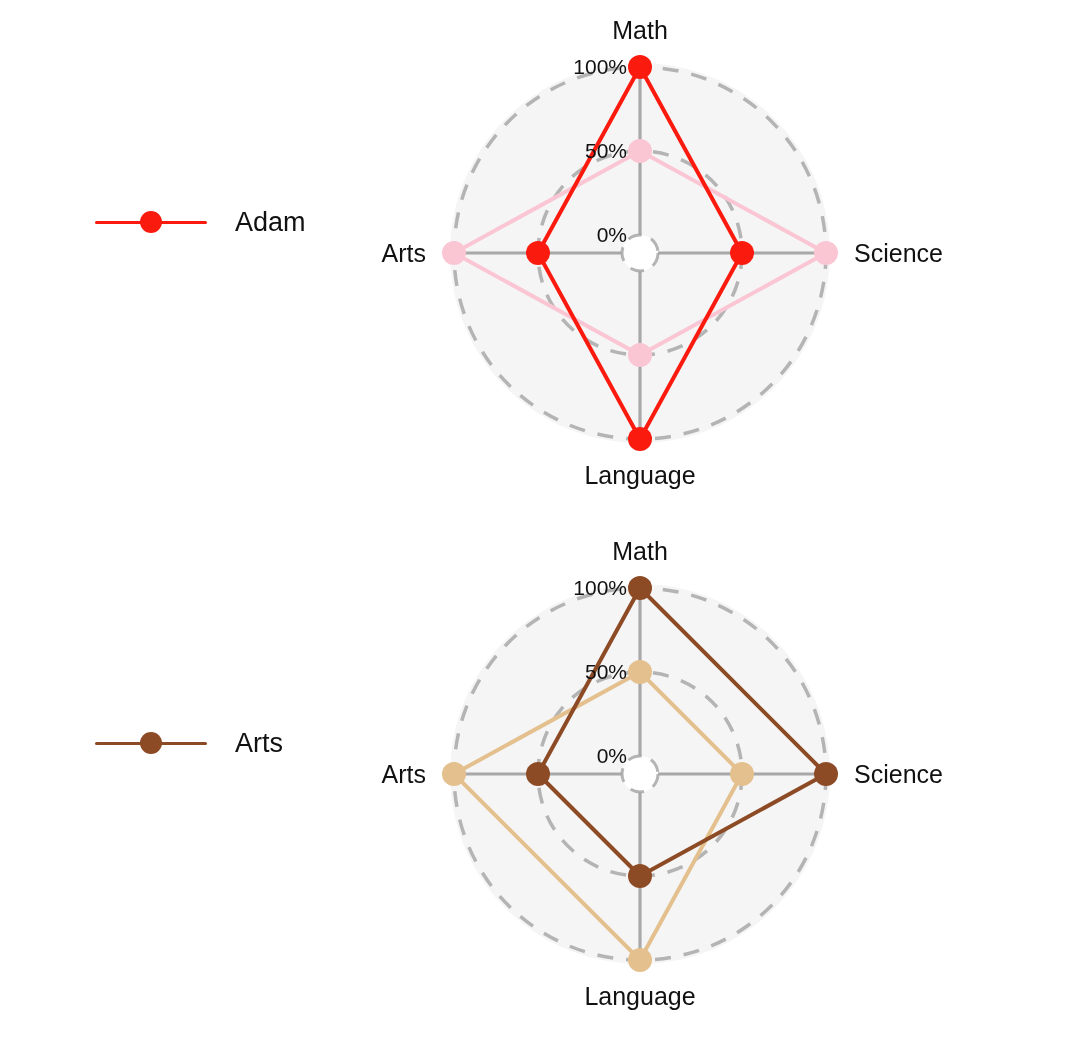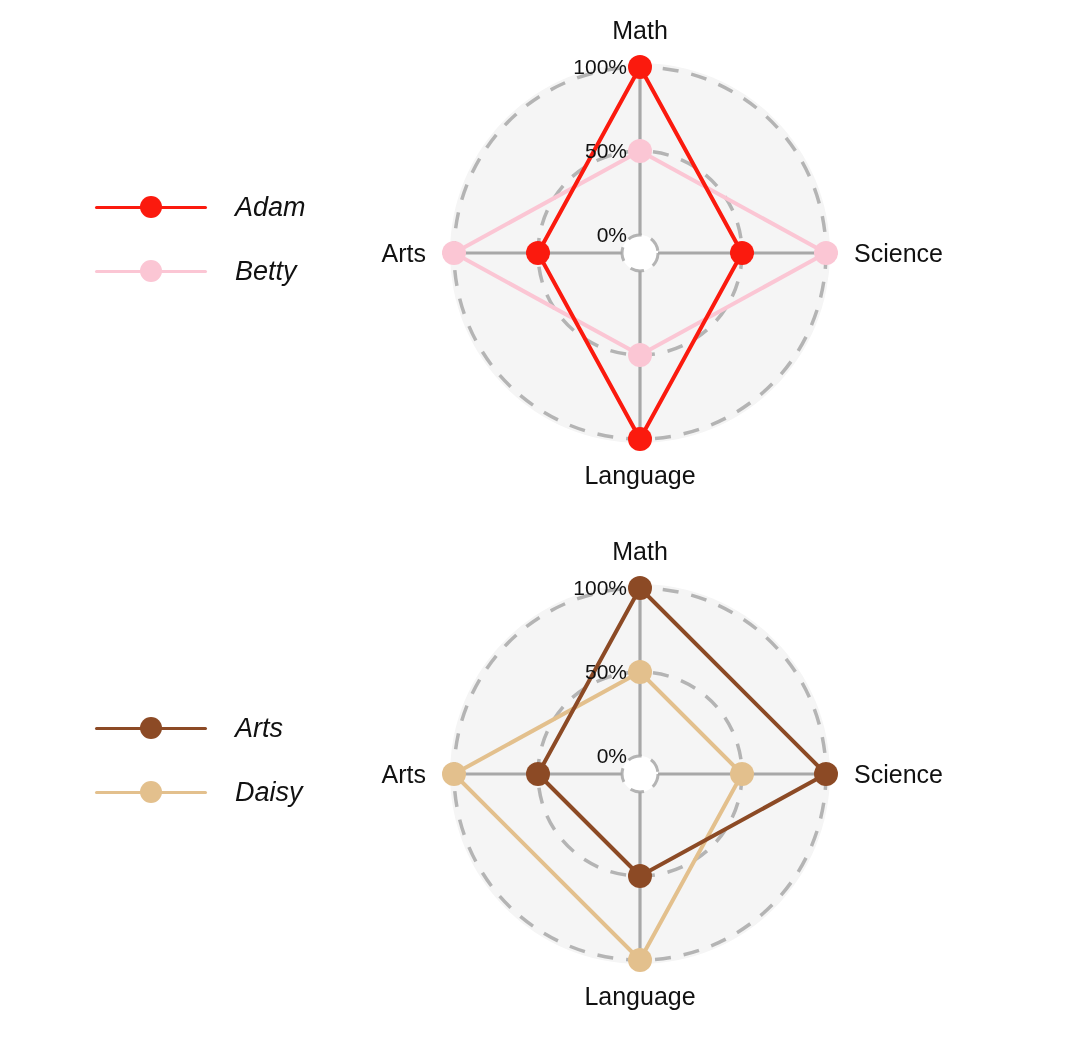--- a/index.html
+++ b/index.html
@@ -19,23 +19,22 @@
     left: 0;
     width: 1066px;
     height: 521px;
   }
   #panel-top   { top: 0; }
   #panel-bottom{ top: 521px; }
 
   .legend {
     position: absolute;
     left: 95px;
-    top: 175px;
+    top: 190px;
     width: 280px;
-    font-style: italic;
   }
   .legend-row {
     display: flex;
     align-items: center;
     height: 64px;
   }
   .legend-key {
     position: relative;
     width: 112px;
     height: 30px;
@@ -99,27 +98,20 @@
 <div class="panel" id="panel-top">
 
   <div class="legend">
     <div class="legend-row">
       <span class="legend-key">
         <span class="legend-line" id="ln-adam" style="background: rgb(251, 26, 14);"></span>
         <span class="legend-dot" id="dt-adam" style="background: rgb(251, 26, 14);"></span>
       </span>
       <span class="legend-label">Adam</span>
     </div>
-    <div class="legend-row">
-      <span class="legend-key">
-        <span class="legend-line" id="ln-betty" style="background: rgb(251, 198, 212);"></span>
-        <span class="legend-dot" id="dt-betty" style="background: rgb(251, 198, 212);"></span>
-      </span>
-      <span class="legend-label">Betty</span>
-    </div>
   </div>
 
   <div class="radar-wrap">
     <svg class="radar-svg" id="svg-top" viewBox="0 0 500 521">
         <circle cx="250" cy="253" r="190" fill="#f5f5f5" stroke="none"></circle>
         <circle cx="250" cy="253" r="186" fill="none" stroke="#b4b4b4" stroke-width="3.5" stroke-dasharray="16 13"></circle>
         <circle cx="250" cy="253" r="102" fill="none" stroke="#b4b4b4" stroke-width="3.5" stroke-dasharray="16 13"></circle>
         <circle cx="250" cy="253" r="18" fill="#ffffff" stroke="none"></circle>
         <circle cx="250" cy="253" r="18" fill="none" stroke="#b4b4b4" stroke-width="3" stroke-dasharray="14 10"></circle>
         <line x1="250" y1="235" x2="250" y2="67" stroke="#a8a8a8" stroke-width="3.2"></line>
@@ -150,27 +142,20 @@
 <div class="panel" id="panel-bottom">
 
   <div class="legend">
     <div class="legend-row">
       <span class="legend-key">
         <span class="legend-line" id="ln-chad" style="background: rgb(140, 74, 37);"></span>
         <span class="legend-dot" id="dt-chad" style="background: rgb(140, 74, 37);"></span>
       </span>
       <span class="legend-label">Arts</span>
     </div>
-    <div class="legend-row">
-      <span class="legend-key">
-        <span class="legend-line" id="ln-daisy" style="background: rgb(227, 192, 141);"></span>
-        <span class="legend-dot" id="dt-daisy" style="background: rgb(227, 192, 141);"></span>
-      </span>
-      <span class="legend-label">Daisy</span>
-    </div>
   </div>
 
   <div class="radar-wrap">
     <svg class="radar-svg" id="svg-bottom" viewBox="0 0 500 521">
         <circle cx="250" cy="253" r="190" fill="#f5f5f5" stroke="none"></circle>
         <circle cx="250" cy="253" r="186" fill="none" stroke="#b4b4b4" stroke-width="3.5" stroke-dasharray="16 13"></circle>
         <circle cx="250" cy="253" r="102" fill="none" stroke="#b4b4b4" stroke-width="3.5" stroke-dasharray="16 13"></circle>
         <circle cx="250" cy="253" r="18" fill="#ffffff" stroke="none"></circle>
         <circle cx="250" cy="253" r="18" fill="none" stroke="#b4b4b4" stroke-width="3" stroke-dasharray="14 10"></circle>
         <line x1="250" y1="235" x2="250" y2="67" stroke="#a8a8a8" stroke-width="3.2"></line>

